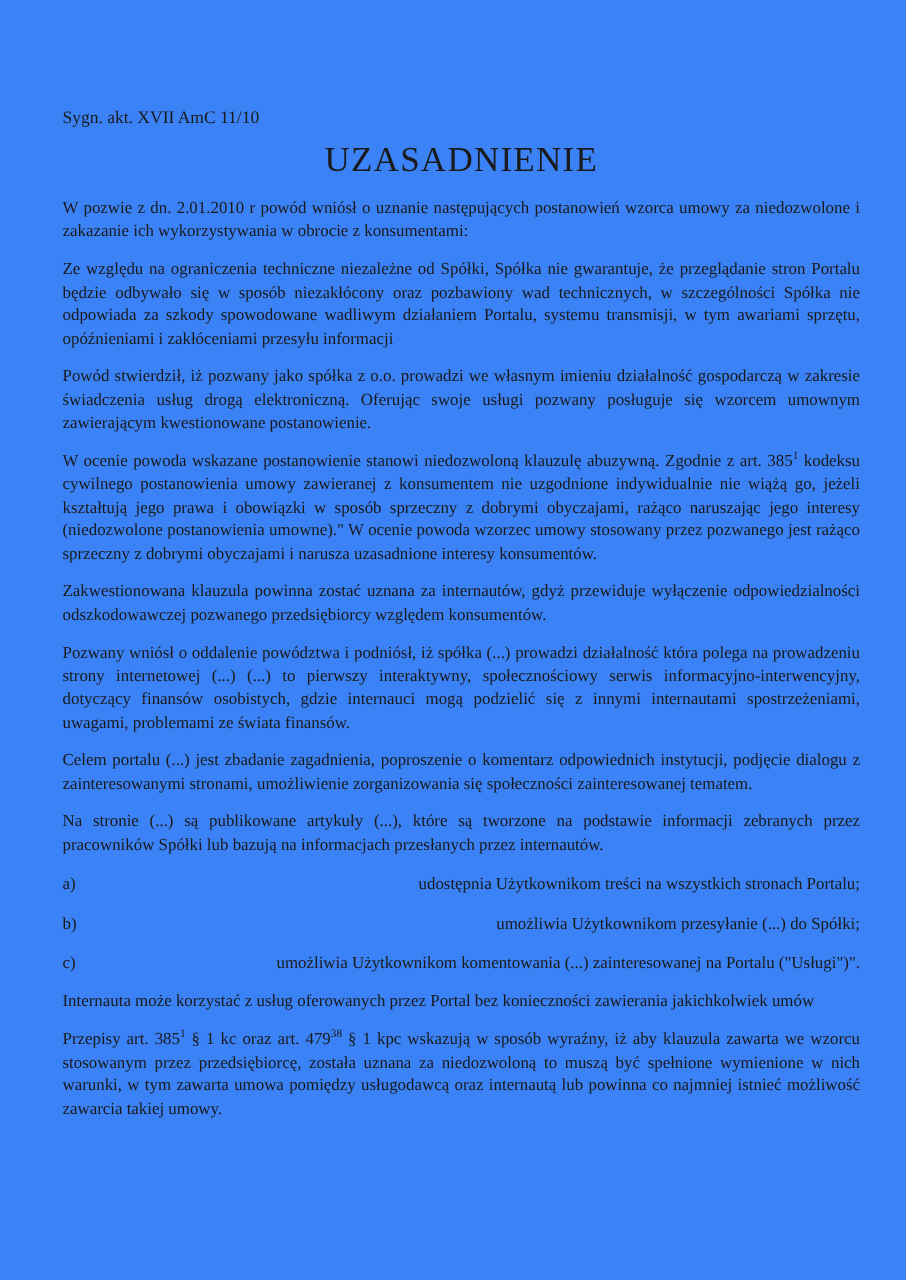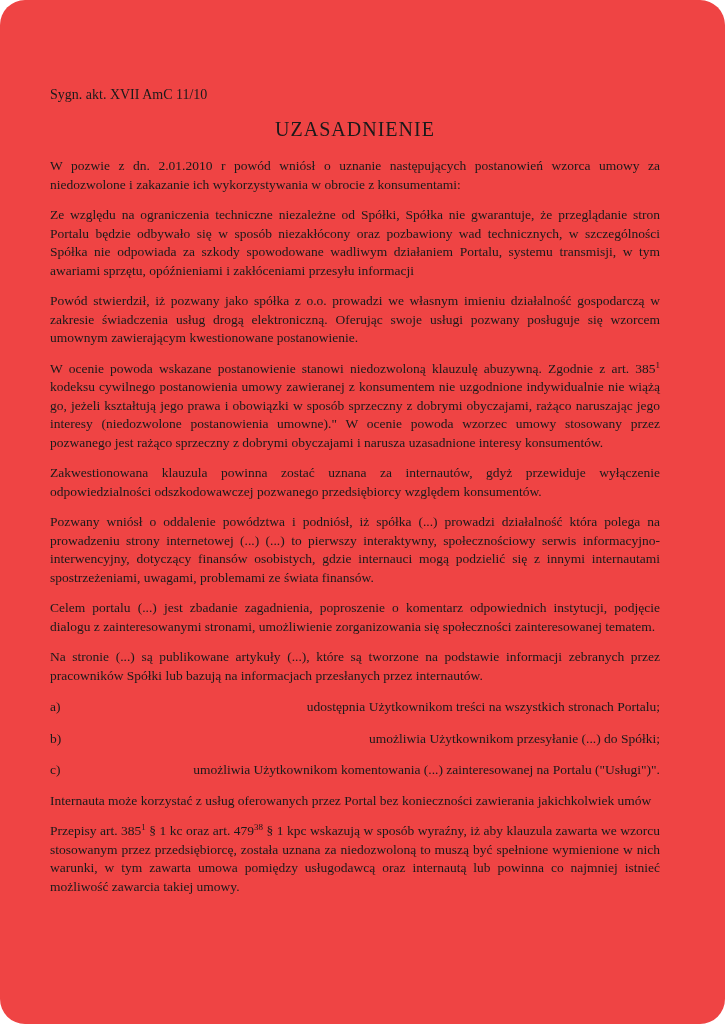--- a/index.html
+++ b/index.html
@@ -5,37 +5,36 @@
   html, body {
     margin: 0;
     padding: 0;
     background: #ffffff;
   }
   .page {
     position: relative;
     width: 725px;
     height: 1024px;
     box-sizing: border-box;
-    padding: 86px 65px 0 50px;
-    background: #ef4444;
+    padding: 86px 37px 0 50px;
+    background: #3b82f6;
     font-family: "Liberation Serif", serif;
     font-size: 13.5px;
     line-height: 18.5px;
     color: #1a1a1a;
     overflow: hidden;
-    border-radius: 25px;
   }
   .case-number {
     font-size: 14px;
     line-height: 18px;
     text-align: left;
   }
   .doc-title {
     font-family: "Liberation Serif", serif;
-    font-size: 20px;
+    font-size: 28px;
     line-height: 32px;
     font-weight: normal;
     text-align: center;
     letter-spacing: 1px;
     margin: 9px 0 2px 0;
   }
   p.para {
     margin: 12px 0 0 0;
     text-align: justify;
   }

